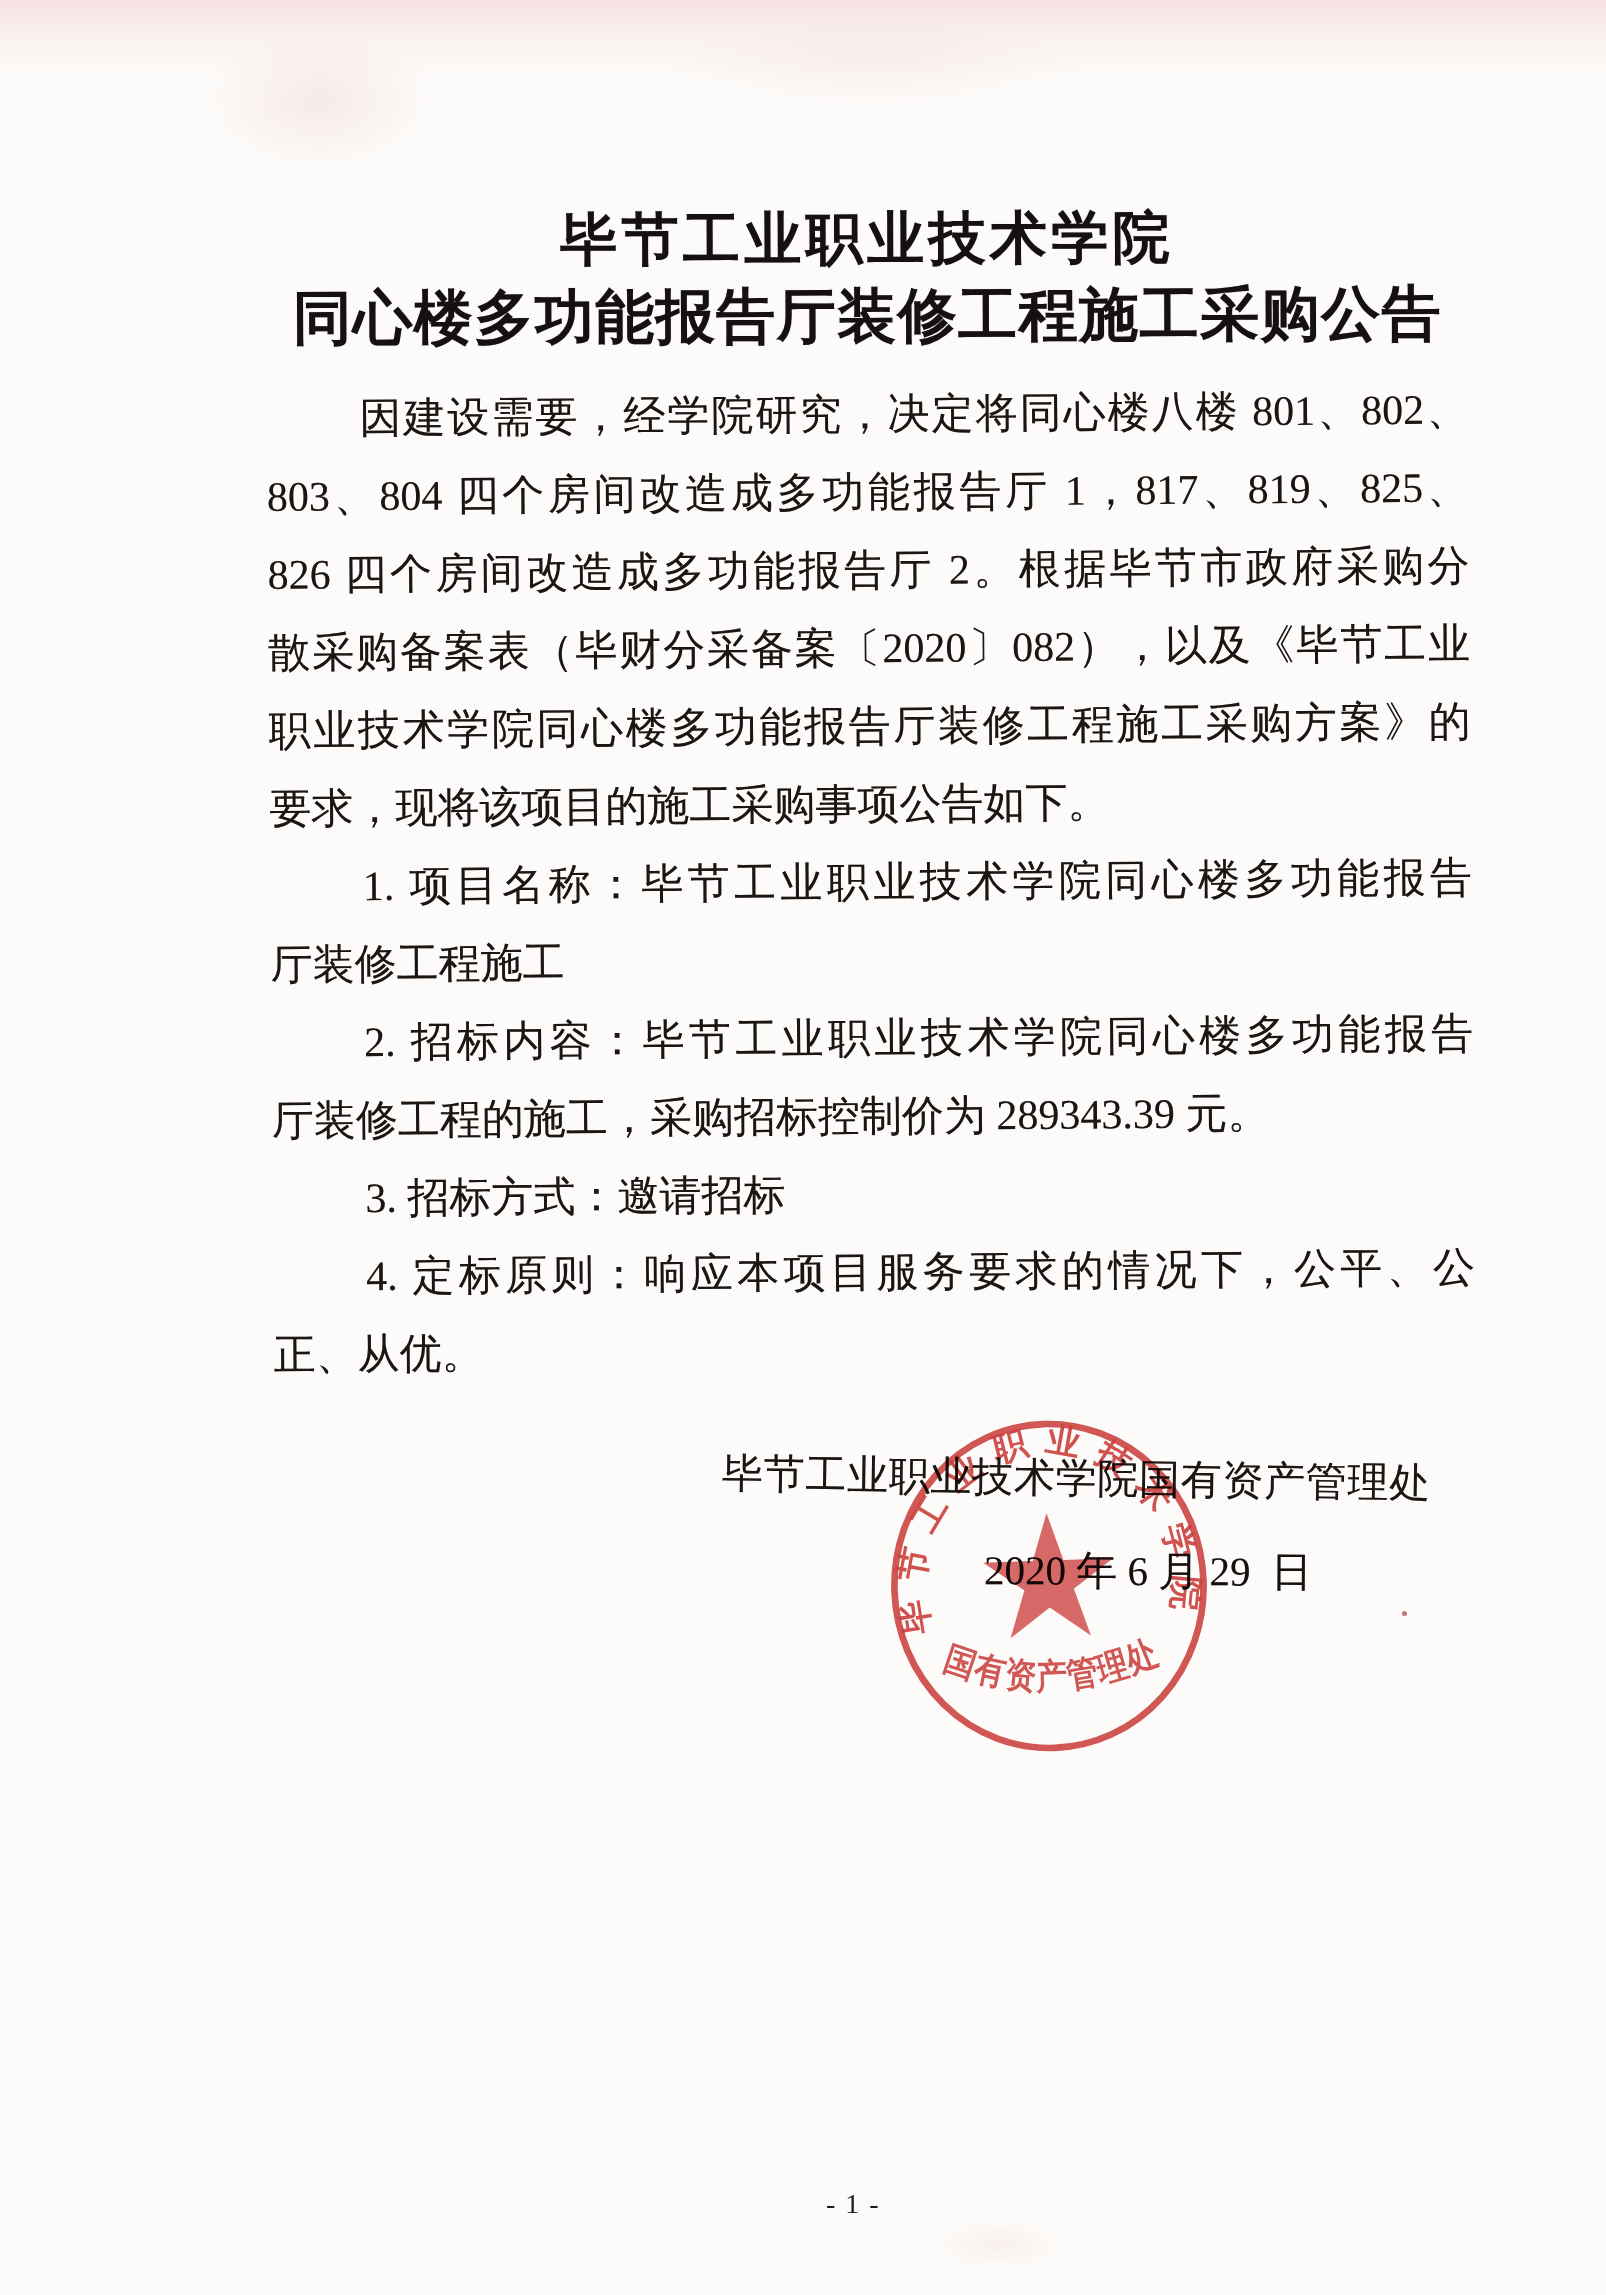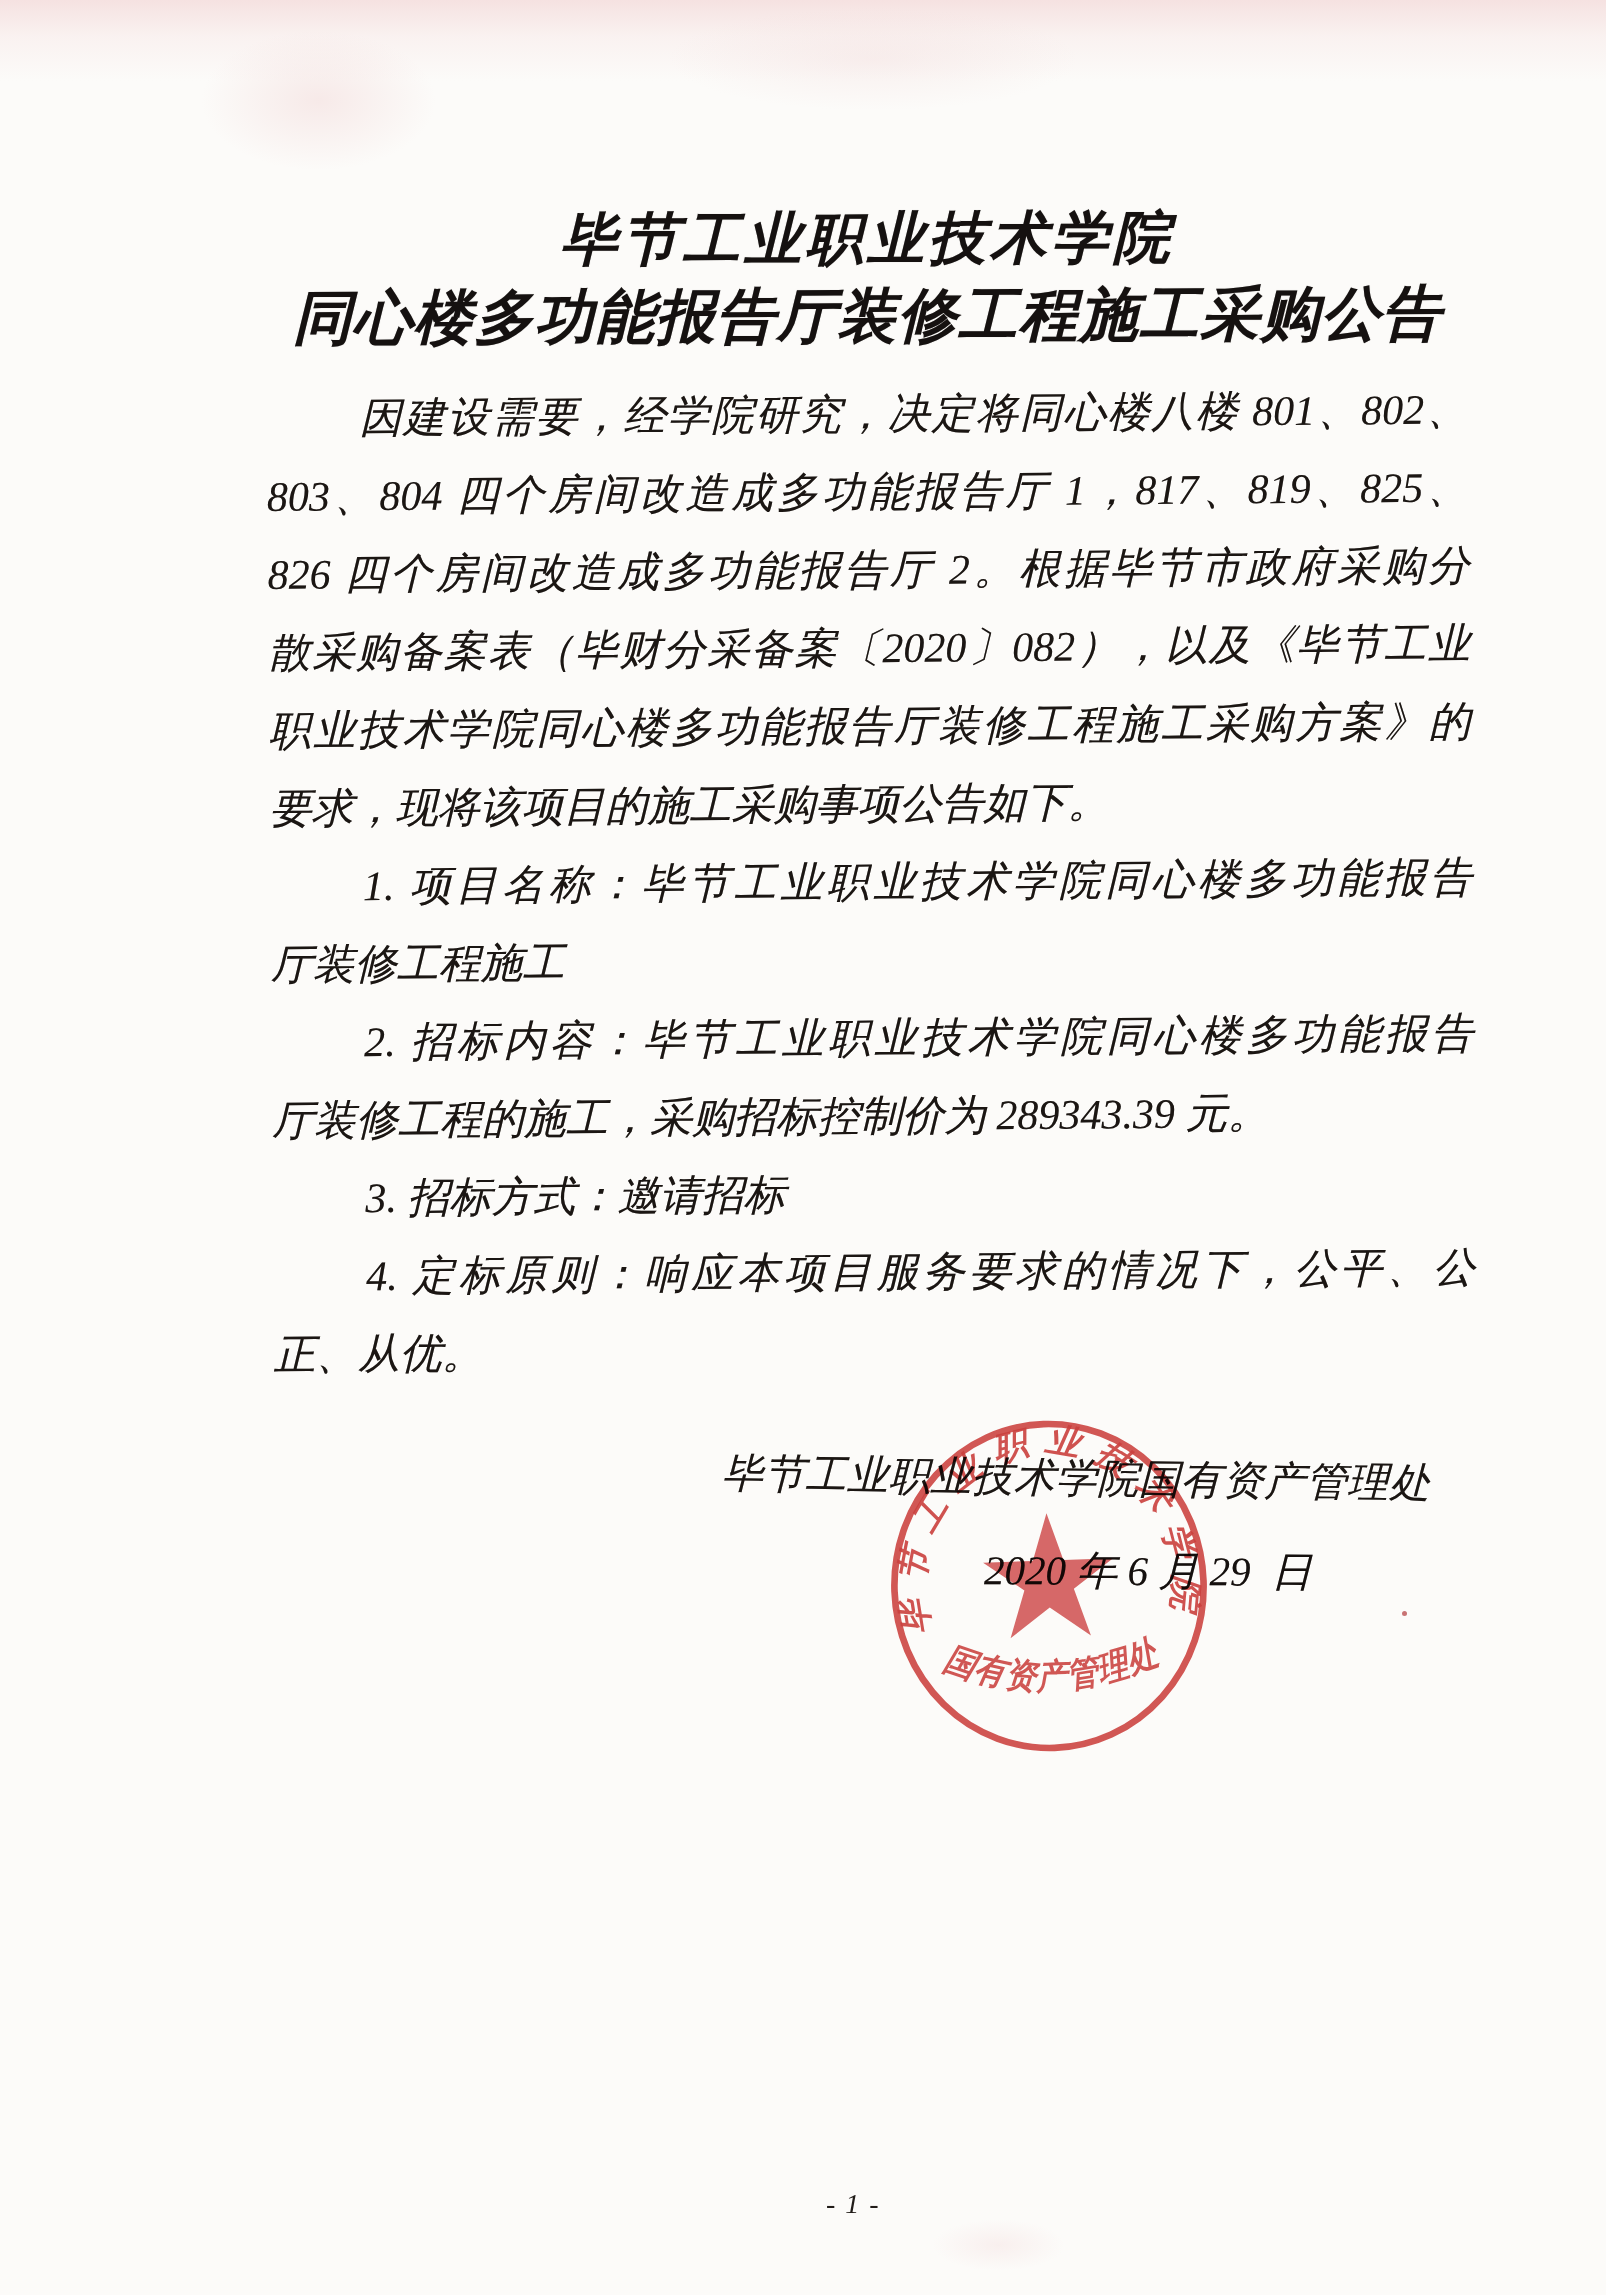--- a/index.html
+++ b/index.html
@@ -2,21 +2,21 @@
 <html style="--stamp-color: #c9302e;font-size:12px"><head>
 <meta charset="utf-8">
 <style>
   html,body{margin:0;padding:0;}
   body{
     width:1606px;height:2295px;position:relative;overflow:hidden;
     background:#fcfbf9;
     font-family:"Liberation Serif","DejaVu Serif",serif;
     color:#1b1613;
   }
-  .page{position:absolute;inset:0;font-style:italic;}
+  .page{position:absolute;inset:0;}
 
   
   .tint-top{
     position:absolute;left:0;top:0;width:1606px;height:81px;
     background:linear-gradient(180deg,rgba(240,205,205,.55) 0%,rgba(243,218,218,.28) 45%,rgba(243,218,218,0) 100%);
     pointer-events:none;
   }
   .blob{position:absolute;border-radius:50%;pointer-events:none;}
   .blob-a{left:200px;top:30px;width:237px;height:141px;
     background:radial-gradient(ellipse at center,rgba(238,205,205,.38),rgba(238,205,205,0) 70%);}

